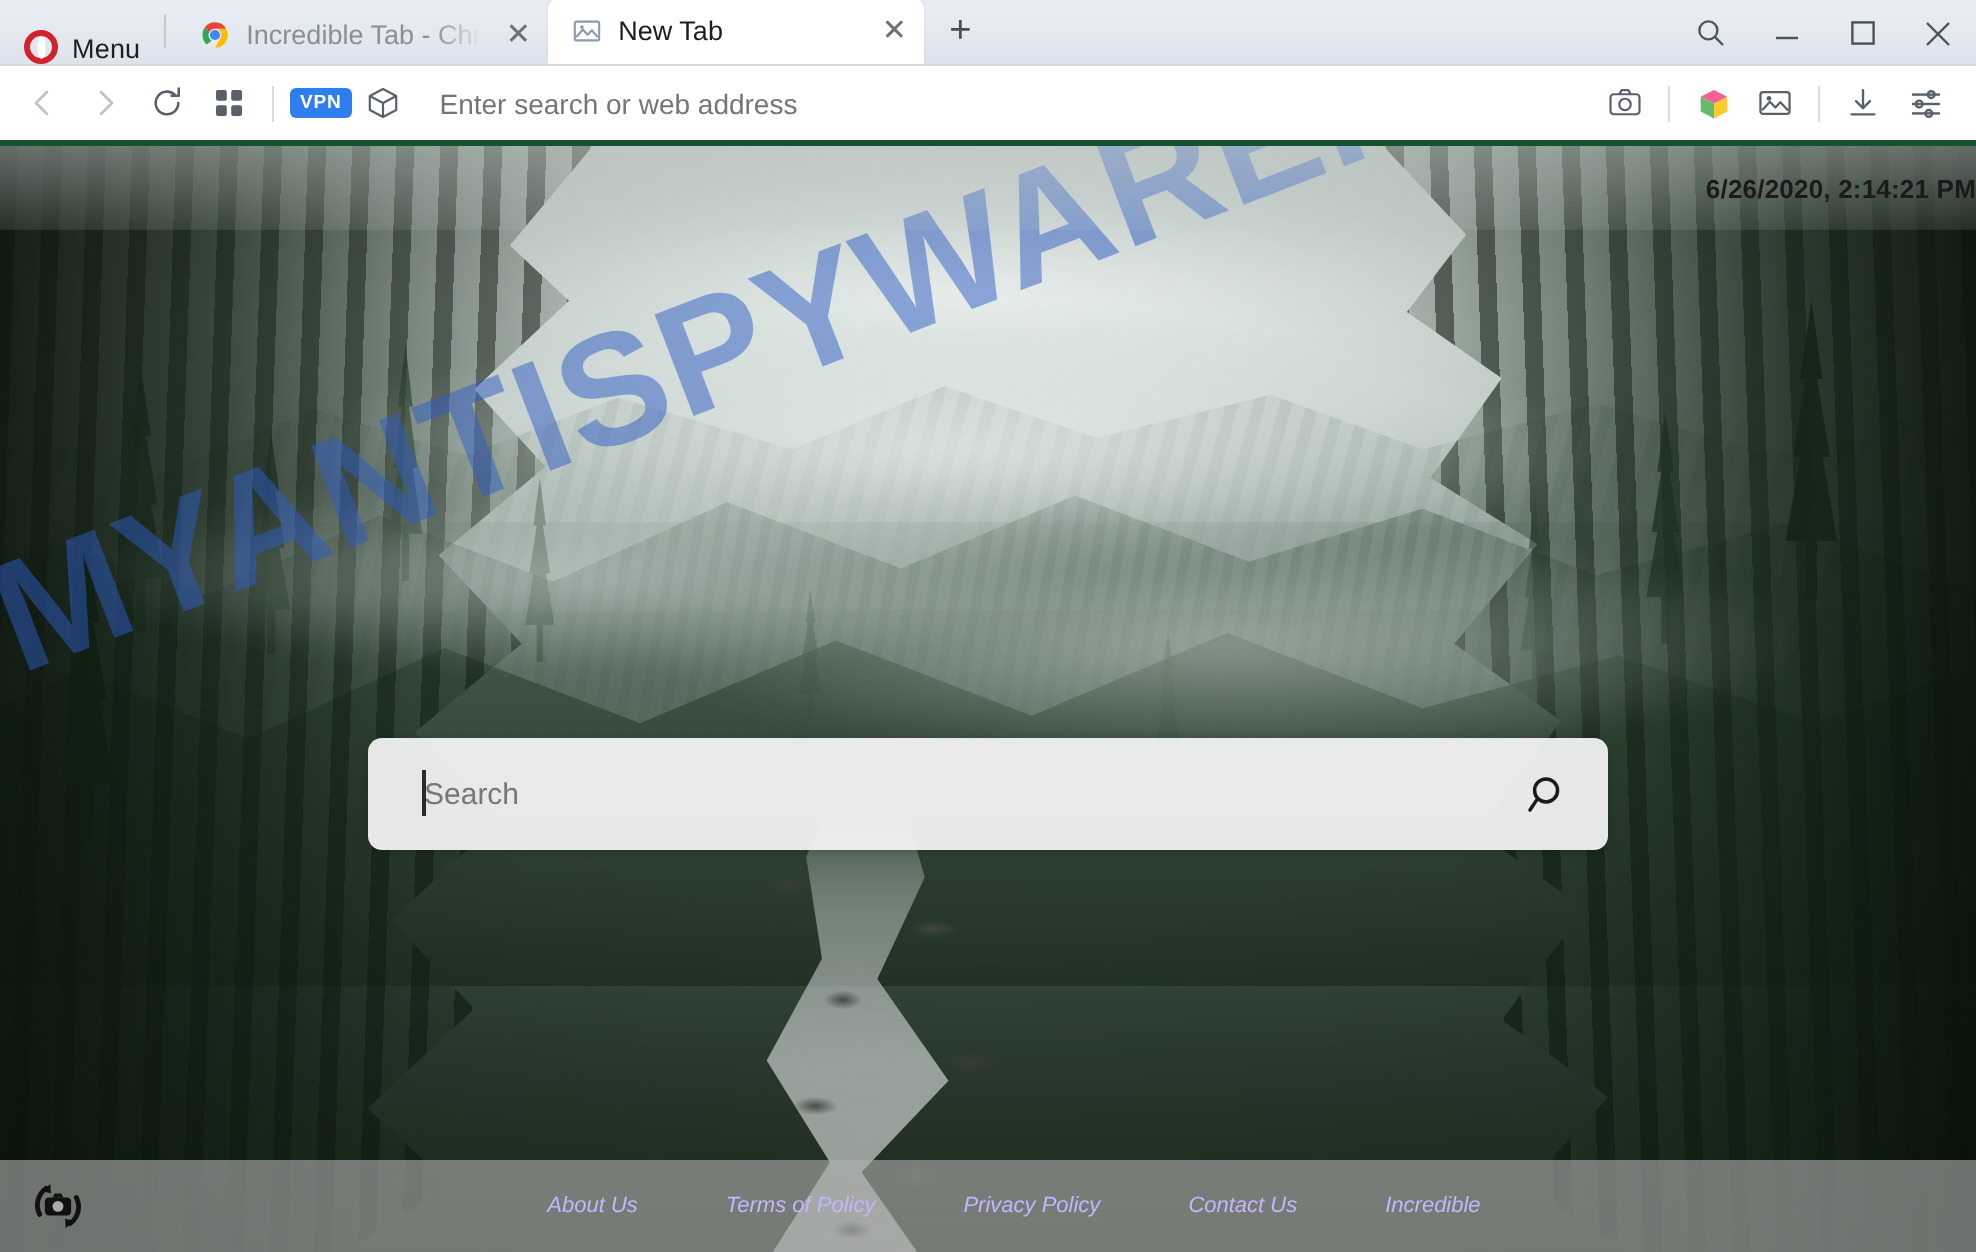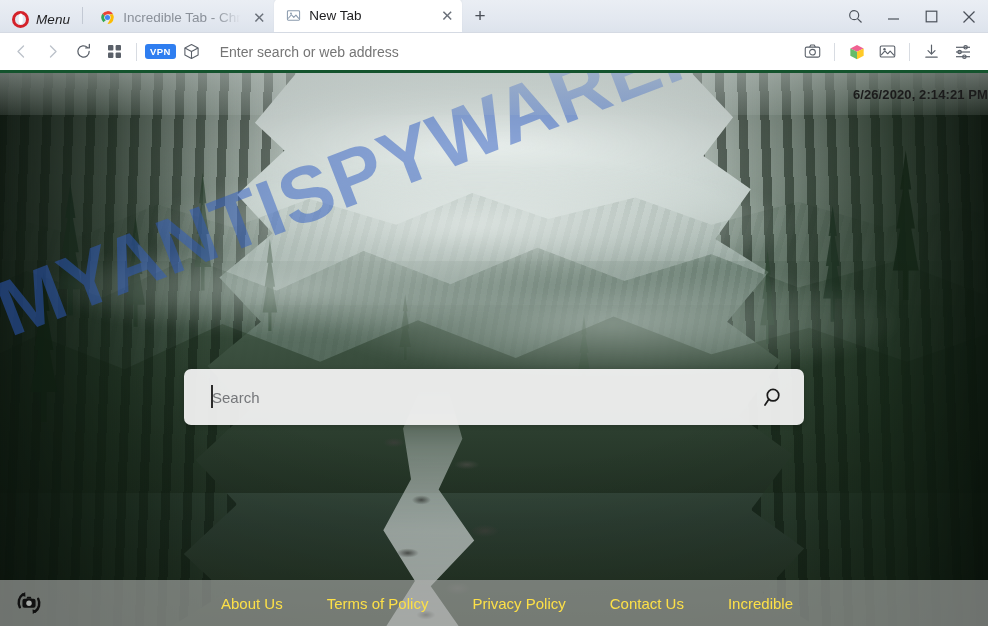--- a/index.html
+++ b/index.html
@@ -15,24 +15,23 @@
   .tabbar {
     position: relative;
     height: 33px;
     background: linear-gradient(to bottom, #eaeef4 0%, #e3e8f0 60%, #dde3ec 100%);
     display: flex;
     align-items: flex-end;
     padding-left: 8px;
     border-bottom: 1px solid #d5dae3;
   }
   .menu-btn {
-    display: flex; align-items: center; gap: 7px;
+    display: flex; align-items: flex-end; gap: 7px;
     height: 26px; padding: 0 10px 0 4px;
     cursor: default;
-    font-style: italic;
   }
   .opera-o {
     width: 17px; height: 17px; border-radius: 50%;
     border: 3.2px solid #d4222a;
     position: relative;
   }
   .opera-o::after {
     content:""; position:absolute; left:50%; top:50%;
     transform: translate(-50%,-50%);
     width: 4.5px; height: 11px; border-radius: 50%;
@@ -285,22 +284,22 @@
     transform: translateY(-50%);
     width: 30px; height: 30px; color: #111;
   }
   .footer-links {
     width: 100%;
     display: flex; align-items: center; justify-content: center;
     gap: 44px;
     padding-left: 26px;
   }
   .footer-links a {
-    font-size: 15px; color: #fde047;
-    text-decoration: none; white-space: nowrap;
+    font-size: 11px; color: #c4b5fd;
+    text-decoration: none; white-space: nowrap; font-style: italic;
   }
 </style>
 </head>
 <body>
 
 <div id="app">
 
   <div class="tabbar">
 
     <div class="menu-btn">

